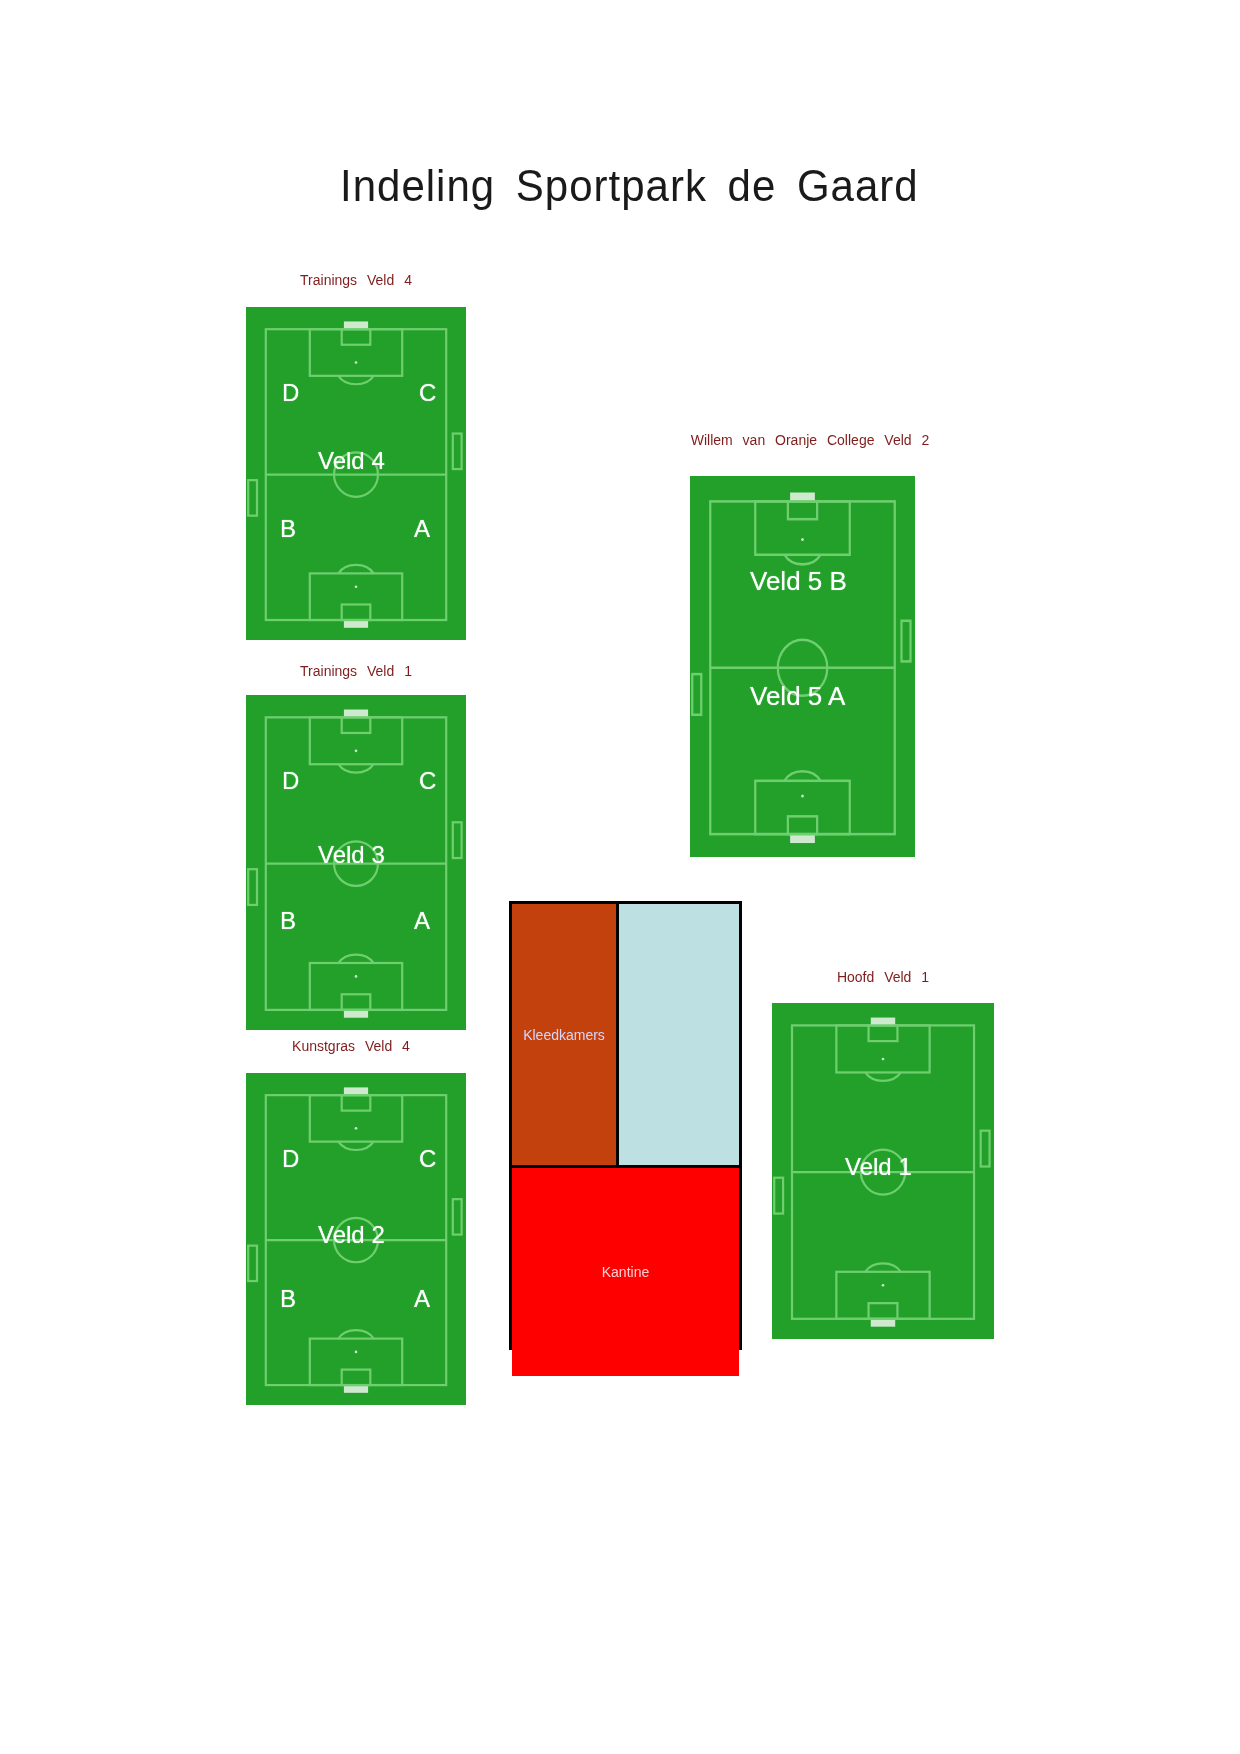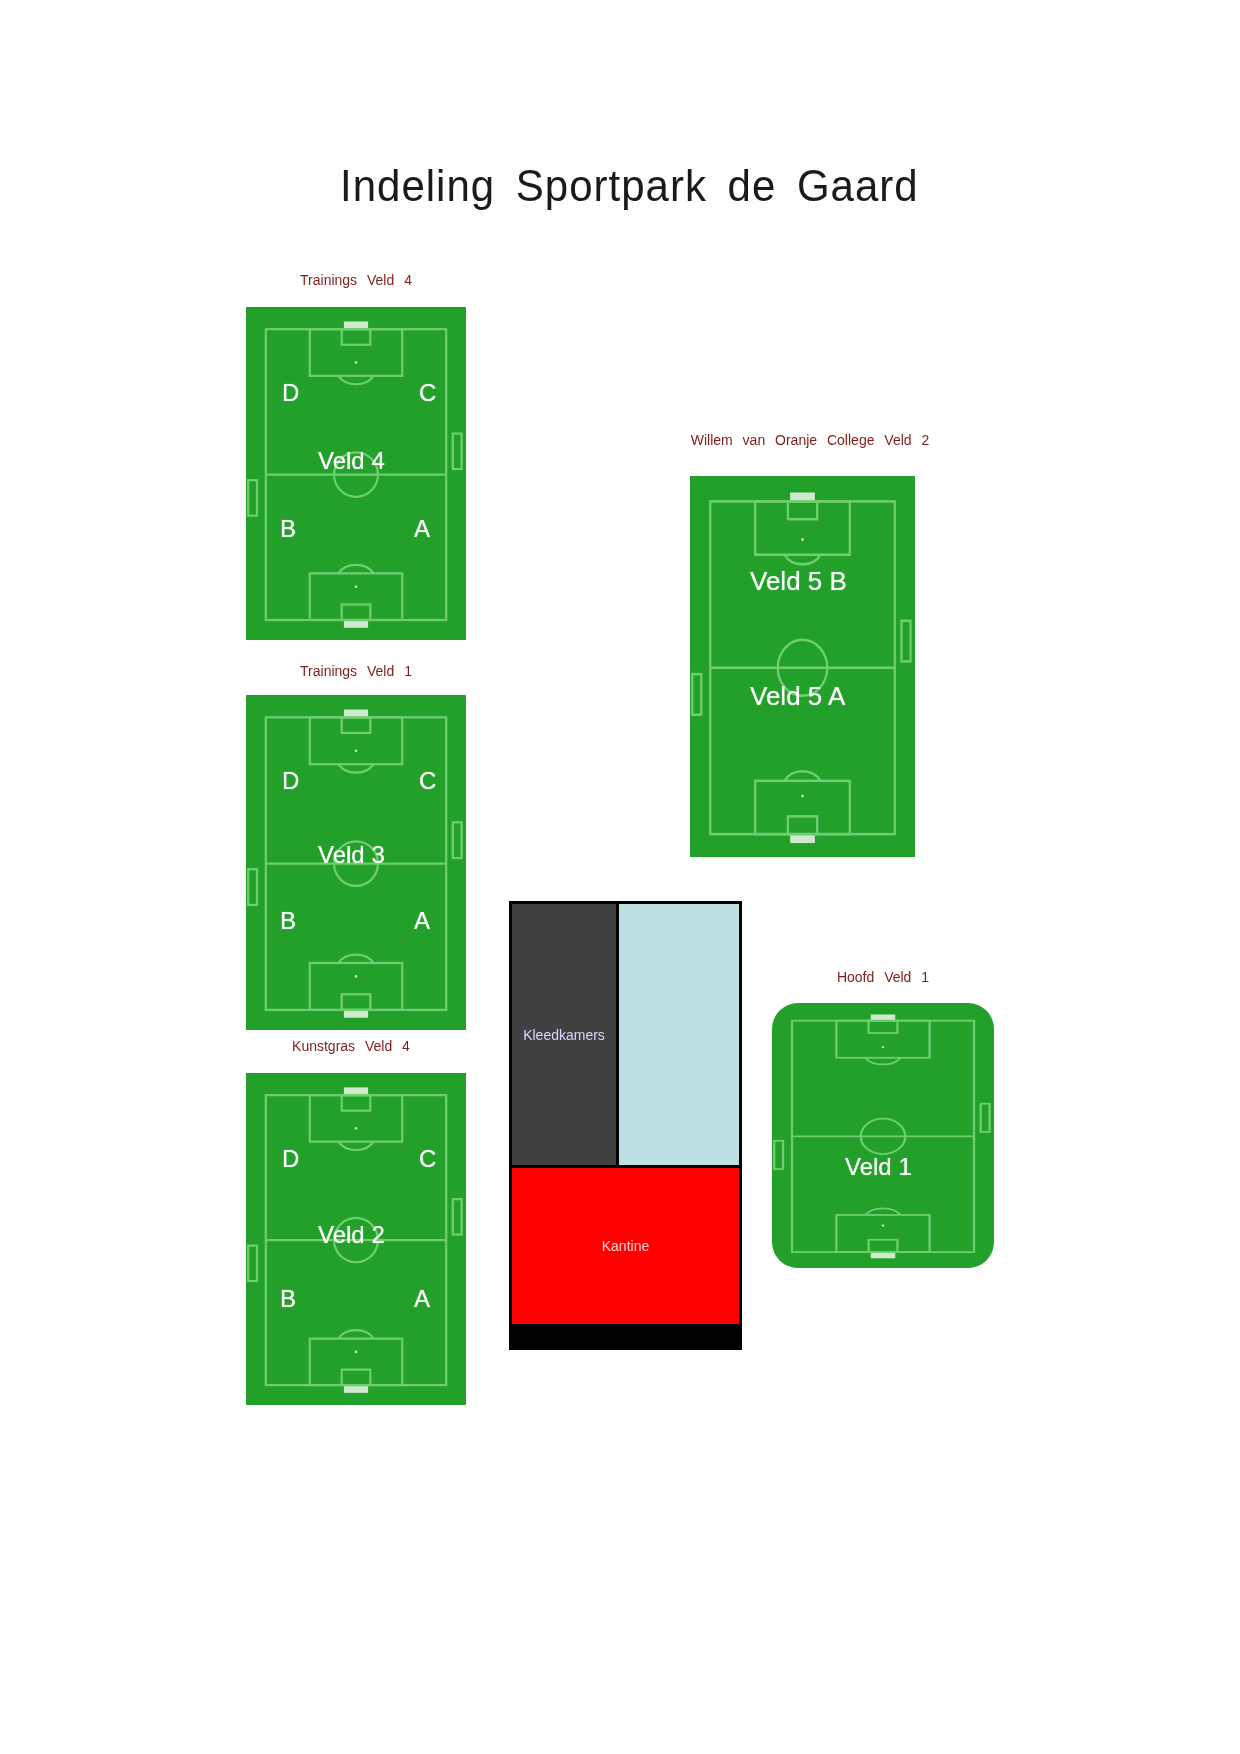--- a/index.html
+++ b/index.html
@@ -5,23 +5,23 @@
   html, body { margin: 0; padding: 0; background: #ffffff; }
   body { width: 1240px; height: 1754px; position: relative; overflow: hidden; font-family: "Liberation Sans", sans-serif; }
   .title { position: absolute; left: 340px; top: 162px; width: 540px; text-align: left; font-size: 42px; color: #1a1a1a; letter-spacing: 1px; word-spacing: 8px; white-space: nowrap; transform: scaleY(1.05); }
   .caption { position: absolute; font-size: 14px; color: #7f1d1d; white-space: nowrap; text-align: center; word-spacing: 6px; }
   .pitch { position: absolute; background: #22a02a; overflow: hidden; }
   .pitch svg { position: absolute; left: 0; top: 0; width: 100%; height: 100%; }
   .plabel { position: absolute; color: #ffffff; font-size: 24px; white-space: nowrap; text-shadow: 0 0 1px #c8f0c8; }
   .plabel.big { font-size: 26px; }
   .building { position: absolute; left: 509px; top: 901px; width: 233px; height: 449px; border: 3px solid #000; box-sizing: border-box; background: #000; }
   .room { position: absolute; display: flex; align-items: center; justify-content: center; font-size: 14px; color: #ffffff; white-space: nowrap; }
-  .kleed { left: 0; top: 0; width: 104px; height: 261px; background: #404040; color: #d6d8ff; text-align: right; }
+  .kleed { left: 0; top: 0; width: 104px; height: 261px; background: #c2410c; color: #d6d8ff; text-align: right; }
   .blank { left: 107px; top: 0; width: 120px; height: 261px; background: #bde0e3; }
-  .kantine { left: 0; top: 264px; width: 227px; height: 156px; background: #ff0000; color: #ffd0d0; }
+  .kantine { left: 0; top: 264px; width: 227px; height: 208px; background: #ff0000; color: #ffd0d0; }
 </style>
 </head>
 <body>
 
 <div class="title">Indeling Sportpark de Gaard</div>
 
 <div class="caption" style="left:246px; top:272px; width:220px;">Trainings Veld 4</div>
 <div class="pitch" style="left:246px; top:307px; width:220px; height:333px;">
   <svg viewBox="0 0 200 300" preserveAspectRatio="none">
     <g fill="none" stroke="#6fcf6f" stroke-width="2">
@@ -130,21 +130,21 @@
   <span class="plabel big" style="left:60px; top:205px;">Veld 5 A</span>
 </div>
 
 <div class="building">
   <div class="room kleed">Kleedkamers</div>
   <div class="room blank"></div>
   <div class="room kantine">Kantine</div>
 </div>
 
 <div class="caption" style="left:772px; top:969px; width:222px;">Hoofd Veld 1</div>
-<div class="pitch" style="left:772px; top:1003px; width:222px; height:265px;border-radius:26px;">
+<div class="pitch" style="left:772px; top:1003px; width:222px; height:336px;">
   <svg viewBox="0 0 200 300" preserveAspectRatio="none">
     <g fill="none" stroke="#6fcf6f" stroke-width="2">
       <rect x="18" y="20" width="164" height="262"></rect>
       <line x1="18" y1="151" x2="182" y2="151"></line>
       <circle cx="100" cy="151" r="20"></circle>
       <rect x="58" y="20" width="84" height="42"></rect>
       <rect x="87" y="20" width="26" height="14"></rect>
       <path d="M84 62 A18 14 0 0 0 116 62"></path>
       <rect x="58" y="240" width="84" height="42"></rect>
       <rect x="87" y="268" width="26" height="14"></rect>

